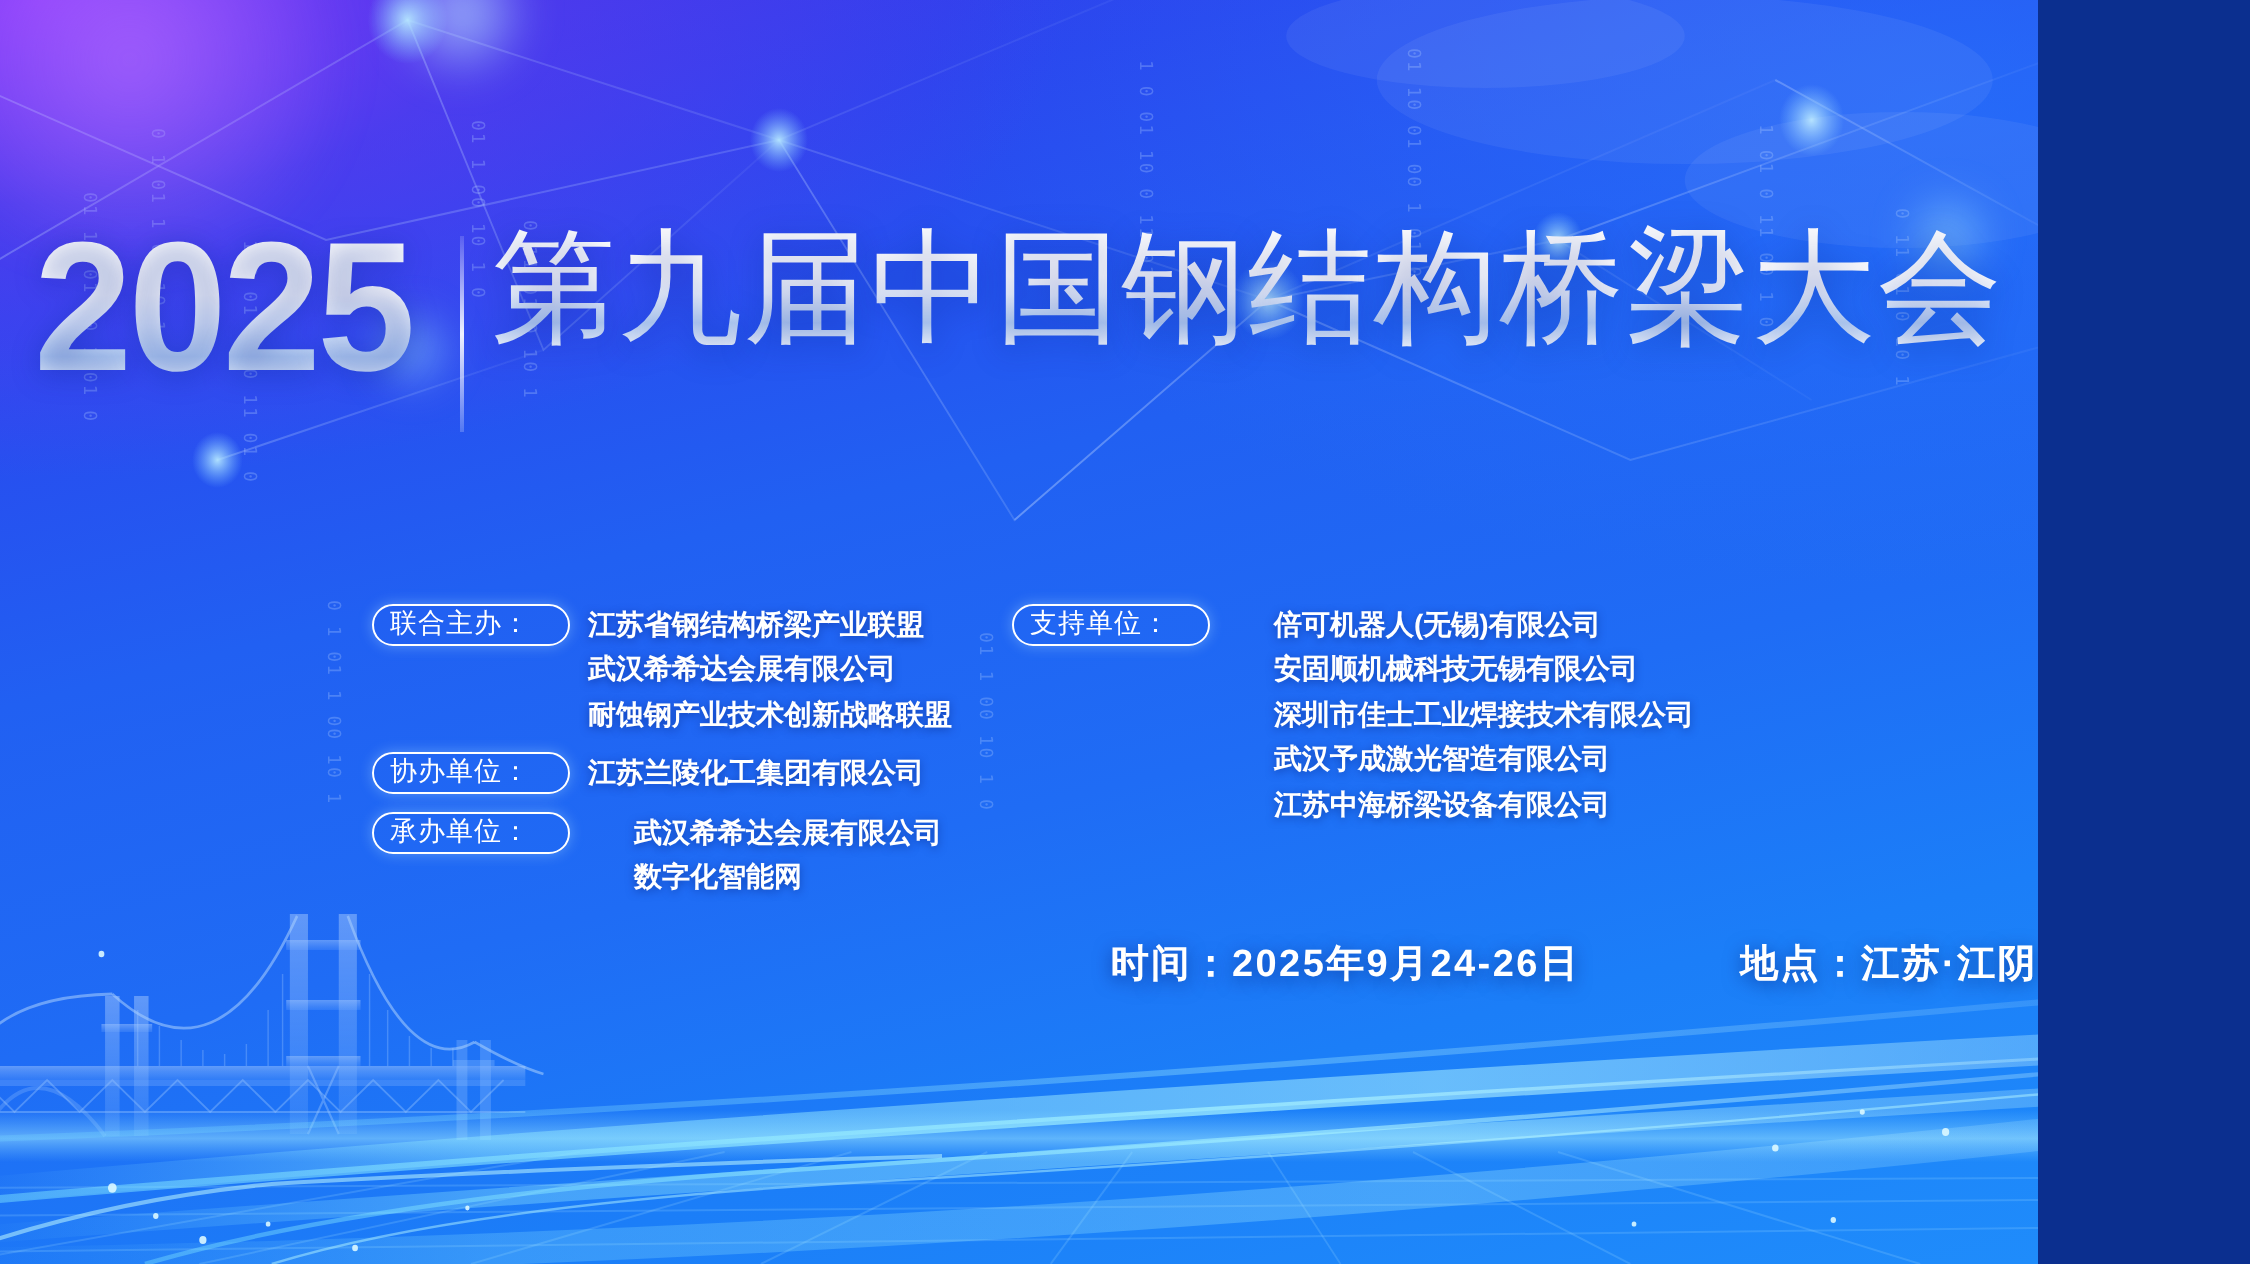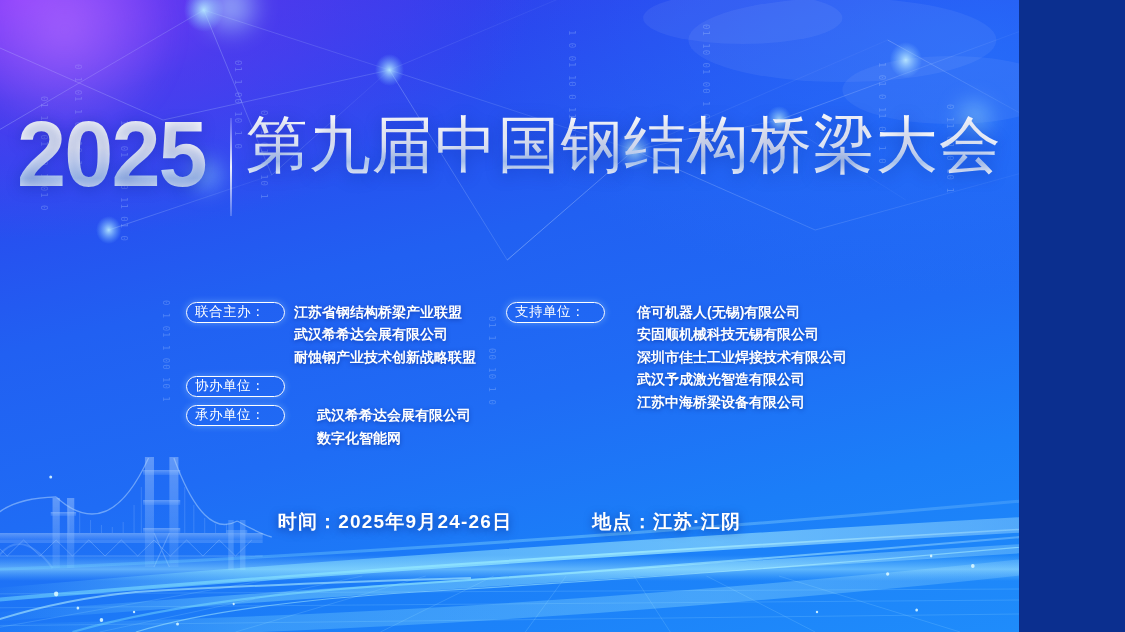--- a/index.html
+++ b/index.html
@@ -80,22 +80,22 @@
     box-shadow:0 0 7px rgba(160,210,255,.45);
   }
   .names{margin-left:9px;}
   .nm{
     font-size:14px;font-weight:700;color:#ffffff;line-height:22.4px;white-space:nowrap;
     text-shadow:0 1px 4px rgba(5,30,120,.5);
   }
   .col-right .nm{line-height:22.4px;}
 
   .footer{
-    position:absolute;left:0;right:0;top:509px;
-    display:flex;justify-content:center;gap:80px;
+    position:absolute;left:0;right:0;top:469px;
+    display:flex;justify-content:flex-end;gap:80px;
     font-size:19px;font-weight:700;color:#ffffff;letter-spacing:1.2px;
     text-shadow:0 2px 9px rgba(5,30,120,.6);white-space:nowrap;
   }
 </style>
 </head>
 <body>
 
 <div class="stage">
 
   <div class="bg">
@@ -300,20 +300,23 @@
           <div class="grp">
             <span class="pill">联合主办：</span>
             <div class="names">
               <div class="nm">江苏省钢结构桥梁产业联盟</div>
               <div class="nm">武汉希希达会展有限公司</div>
               <div class="nm">耐蚀钢产业技术创新战略联盟</div>
             </div>
           </div>
           <div class="grp">
             <span class="pill">协办单位：</span>
+            <div class="names">
+              <div class="nm">江苏兰陵化工集团有限公司</div>
+            </div>
           </div>
           <div class="grp">
             <span class="pill">承办单位：</span>
             <div class="names">
               <div class="nm">武汉希希达会展有限公司</div>
               <div class="nm">数字化智能网</div>
             </div>
           </div>
         </div>
 

